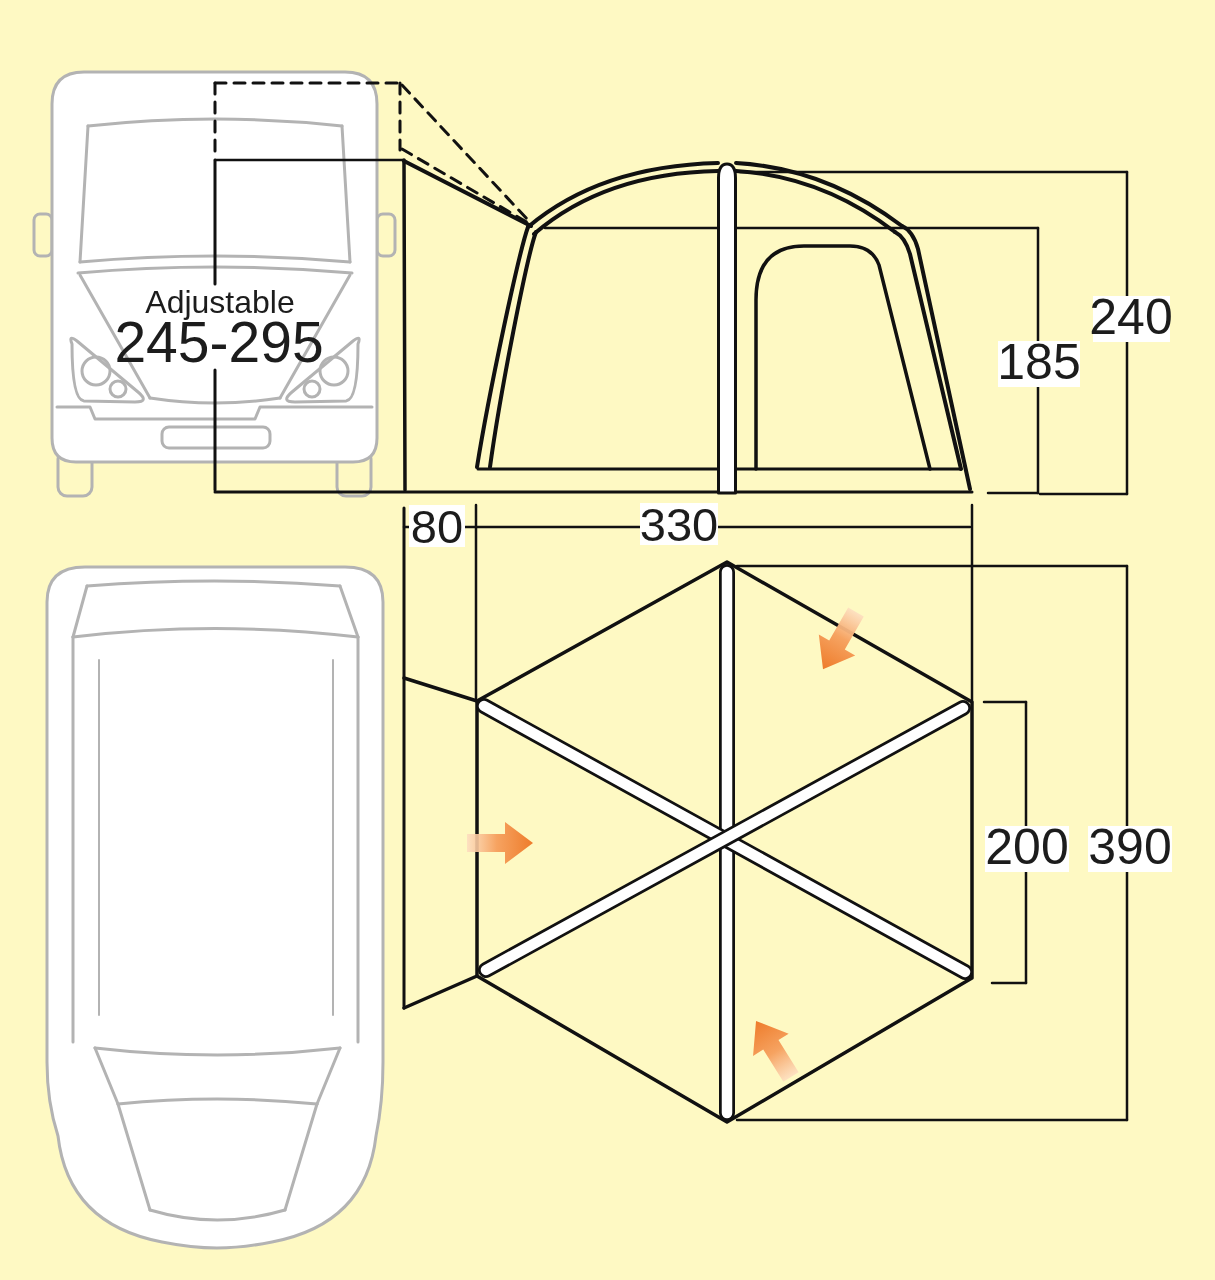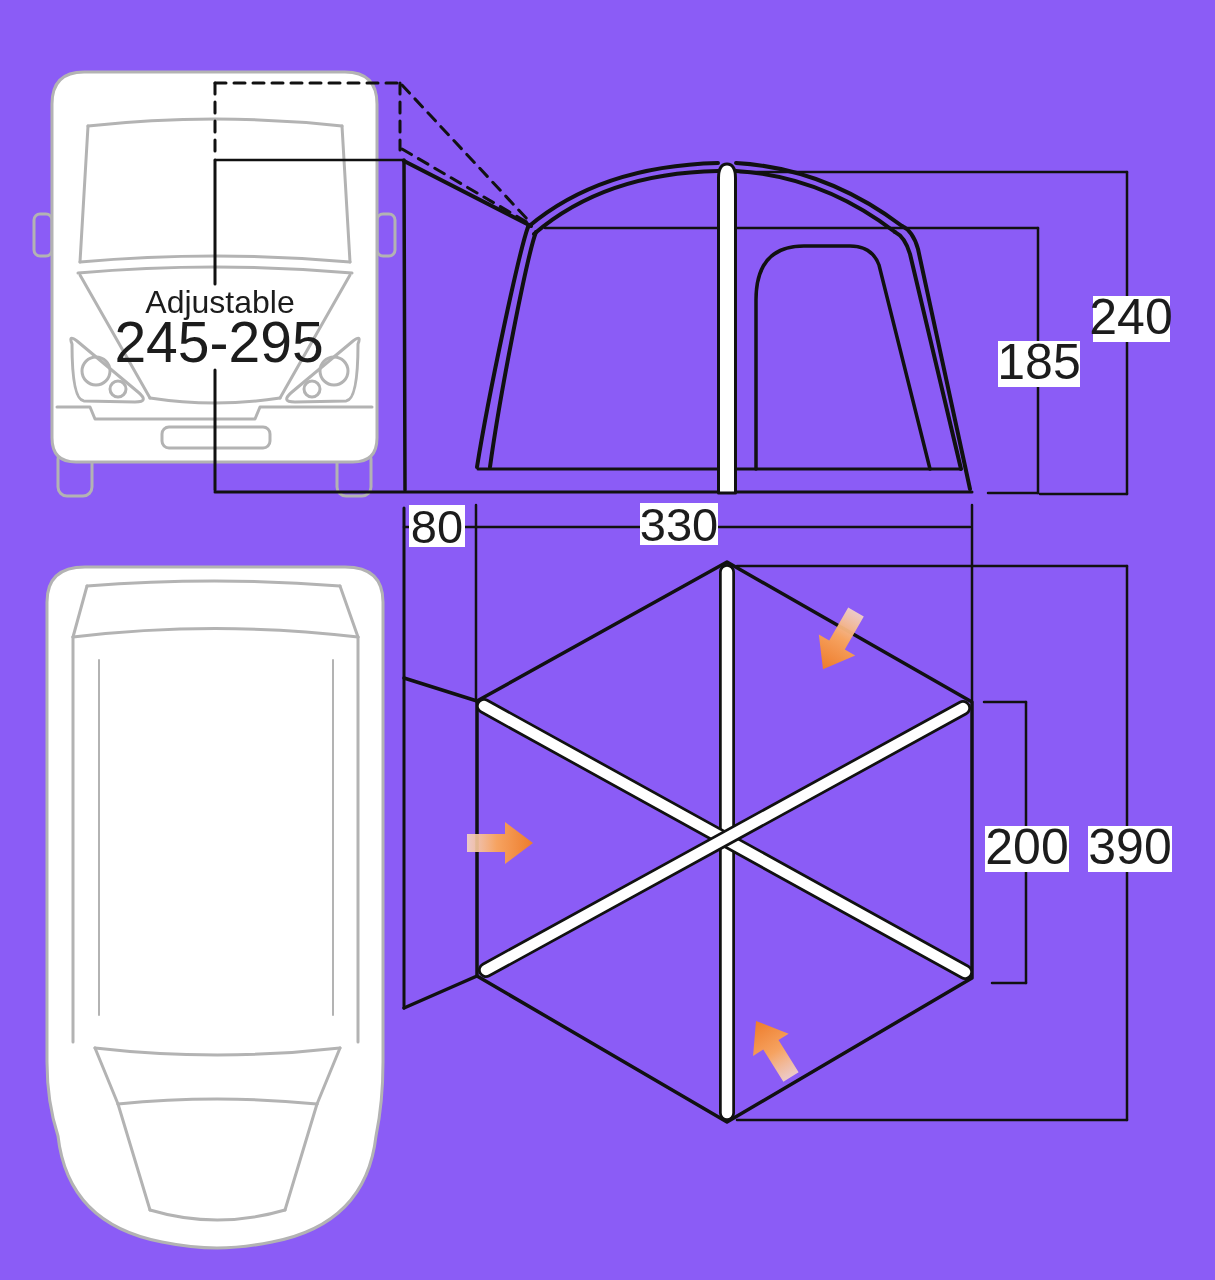--- a/index.html
+++ b/index.html
@@ -1,16 +1,16 @@
 <!DOCTYPE html>
 <html><head>
 <meta charset="utf-8">
 <style>
   html,body{margin:0;padding:0;background:#ffffff;}
-  .stage{position:relative;width:1215px;height:1280px;background:#8b5cf6;overflow:hidden;
+  .stage{position:relative;width:1215px;height:1280px;background:#fef9c3;overflow:hidden;
          font-family:"Liberation Sans","DejaVu Sans",sans-serif;}
   svg{display:block}
   .dim-text{font-family:"Liberation Sans","DejaVu Sans",sans-serif;
             fill:#1c1c1c;font-weight:400;}
   .lbl-small{font-size:32px;}
   .lbl-big{font-size:57px;}
   .lbl-dim{font-size:50px;}
   .lbl-dim-sm{font-size:47px;}
 </style>
 </head>

